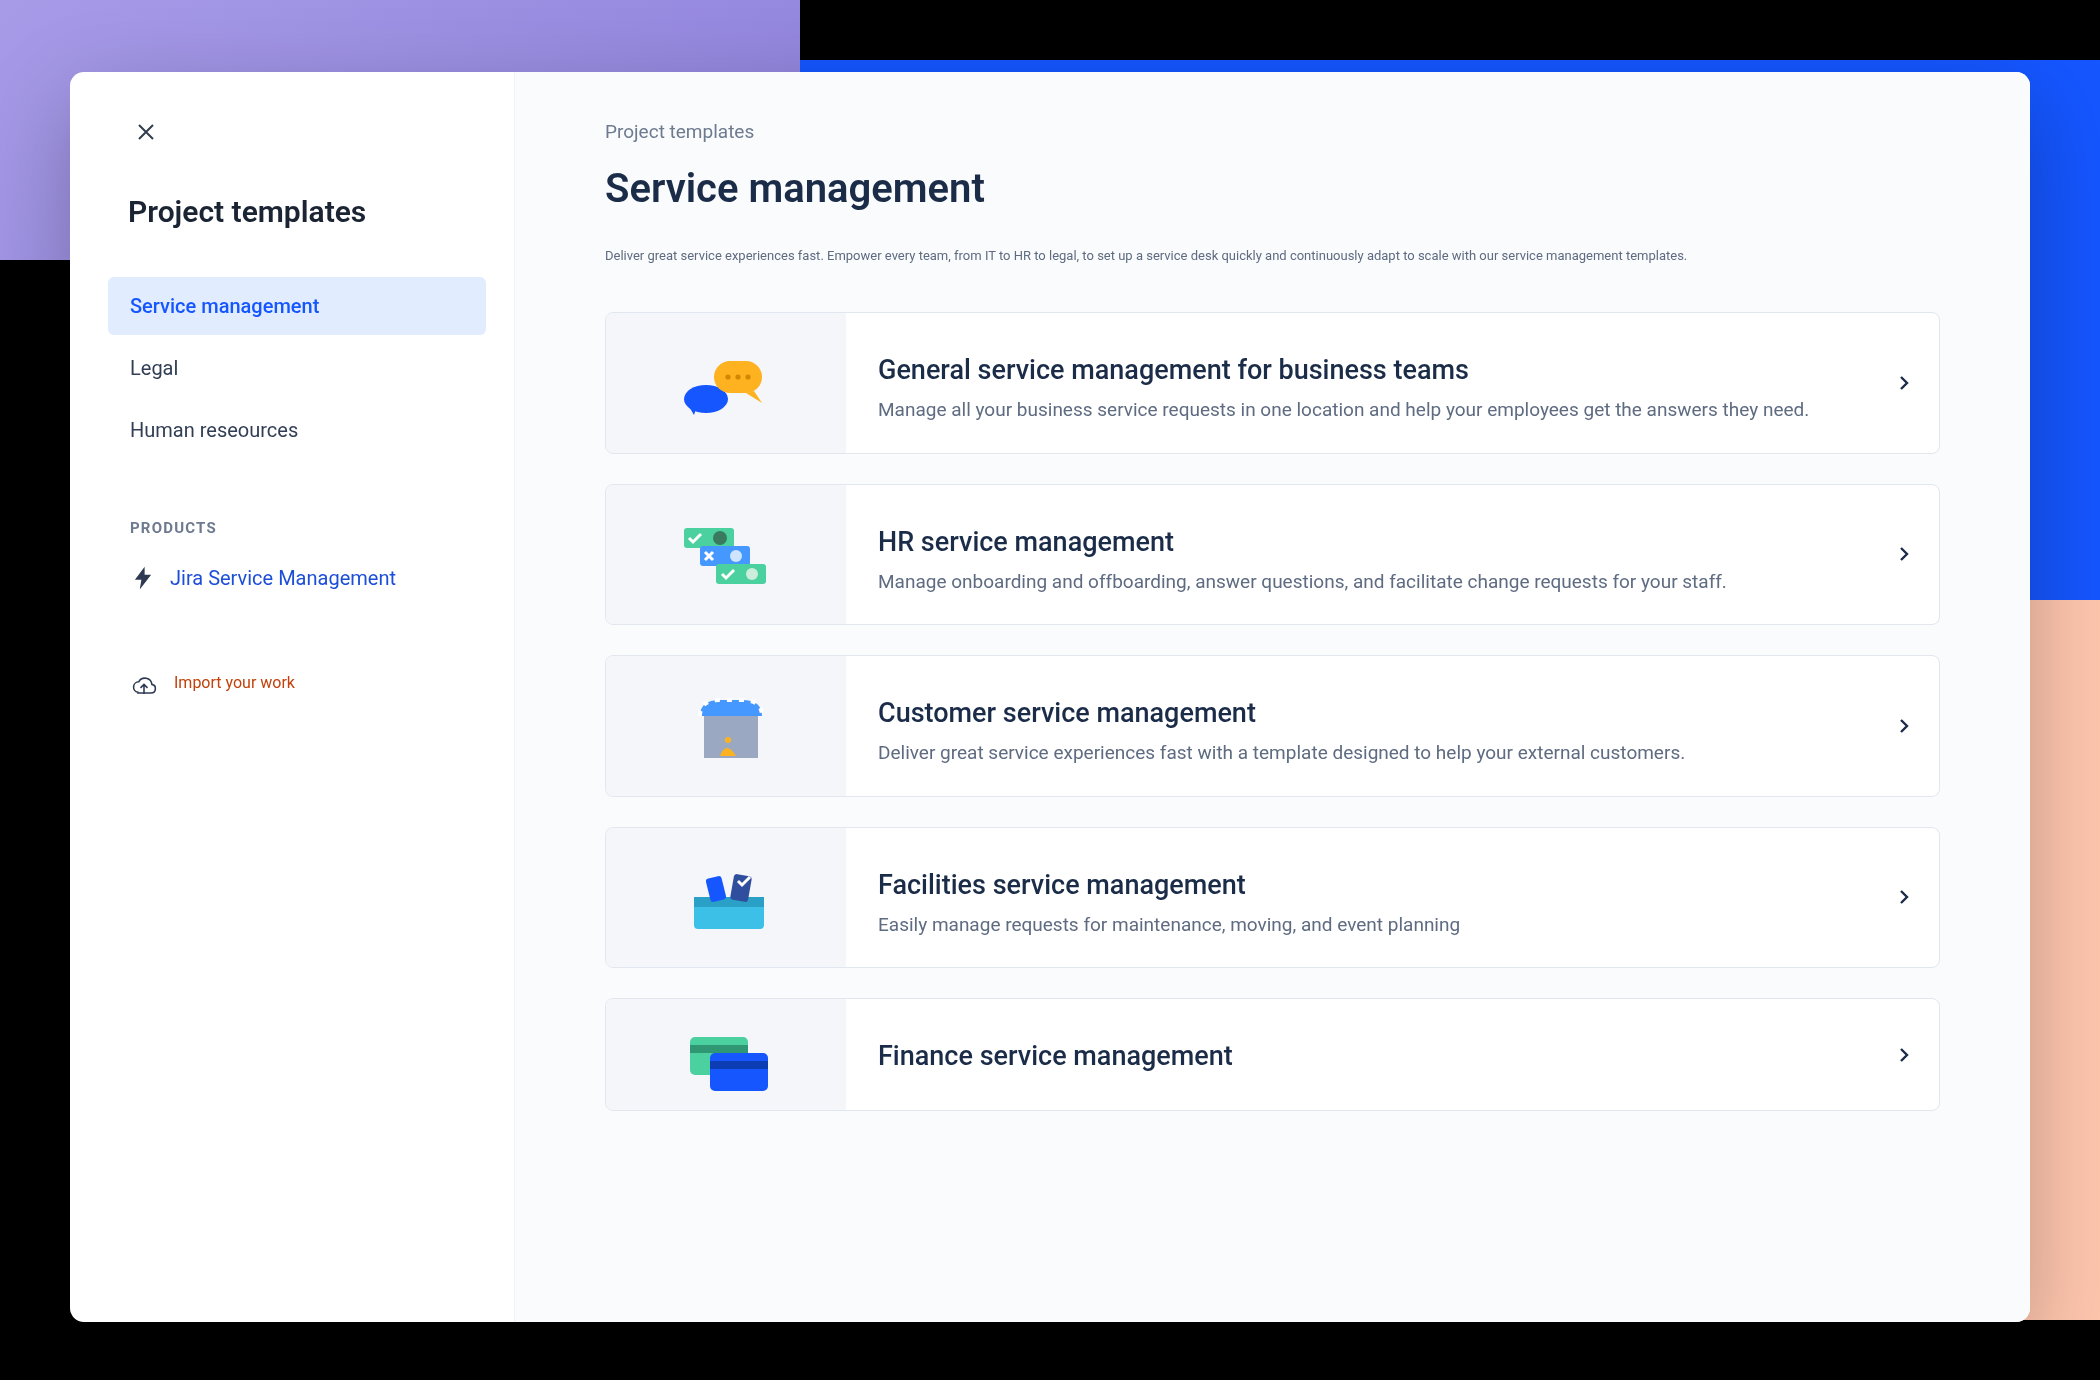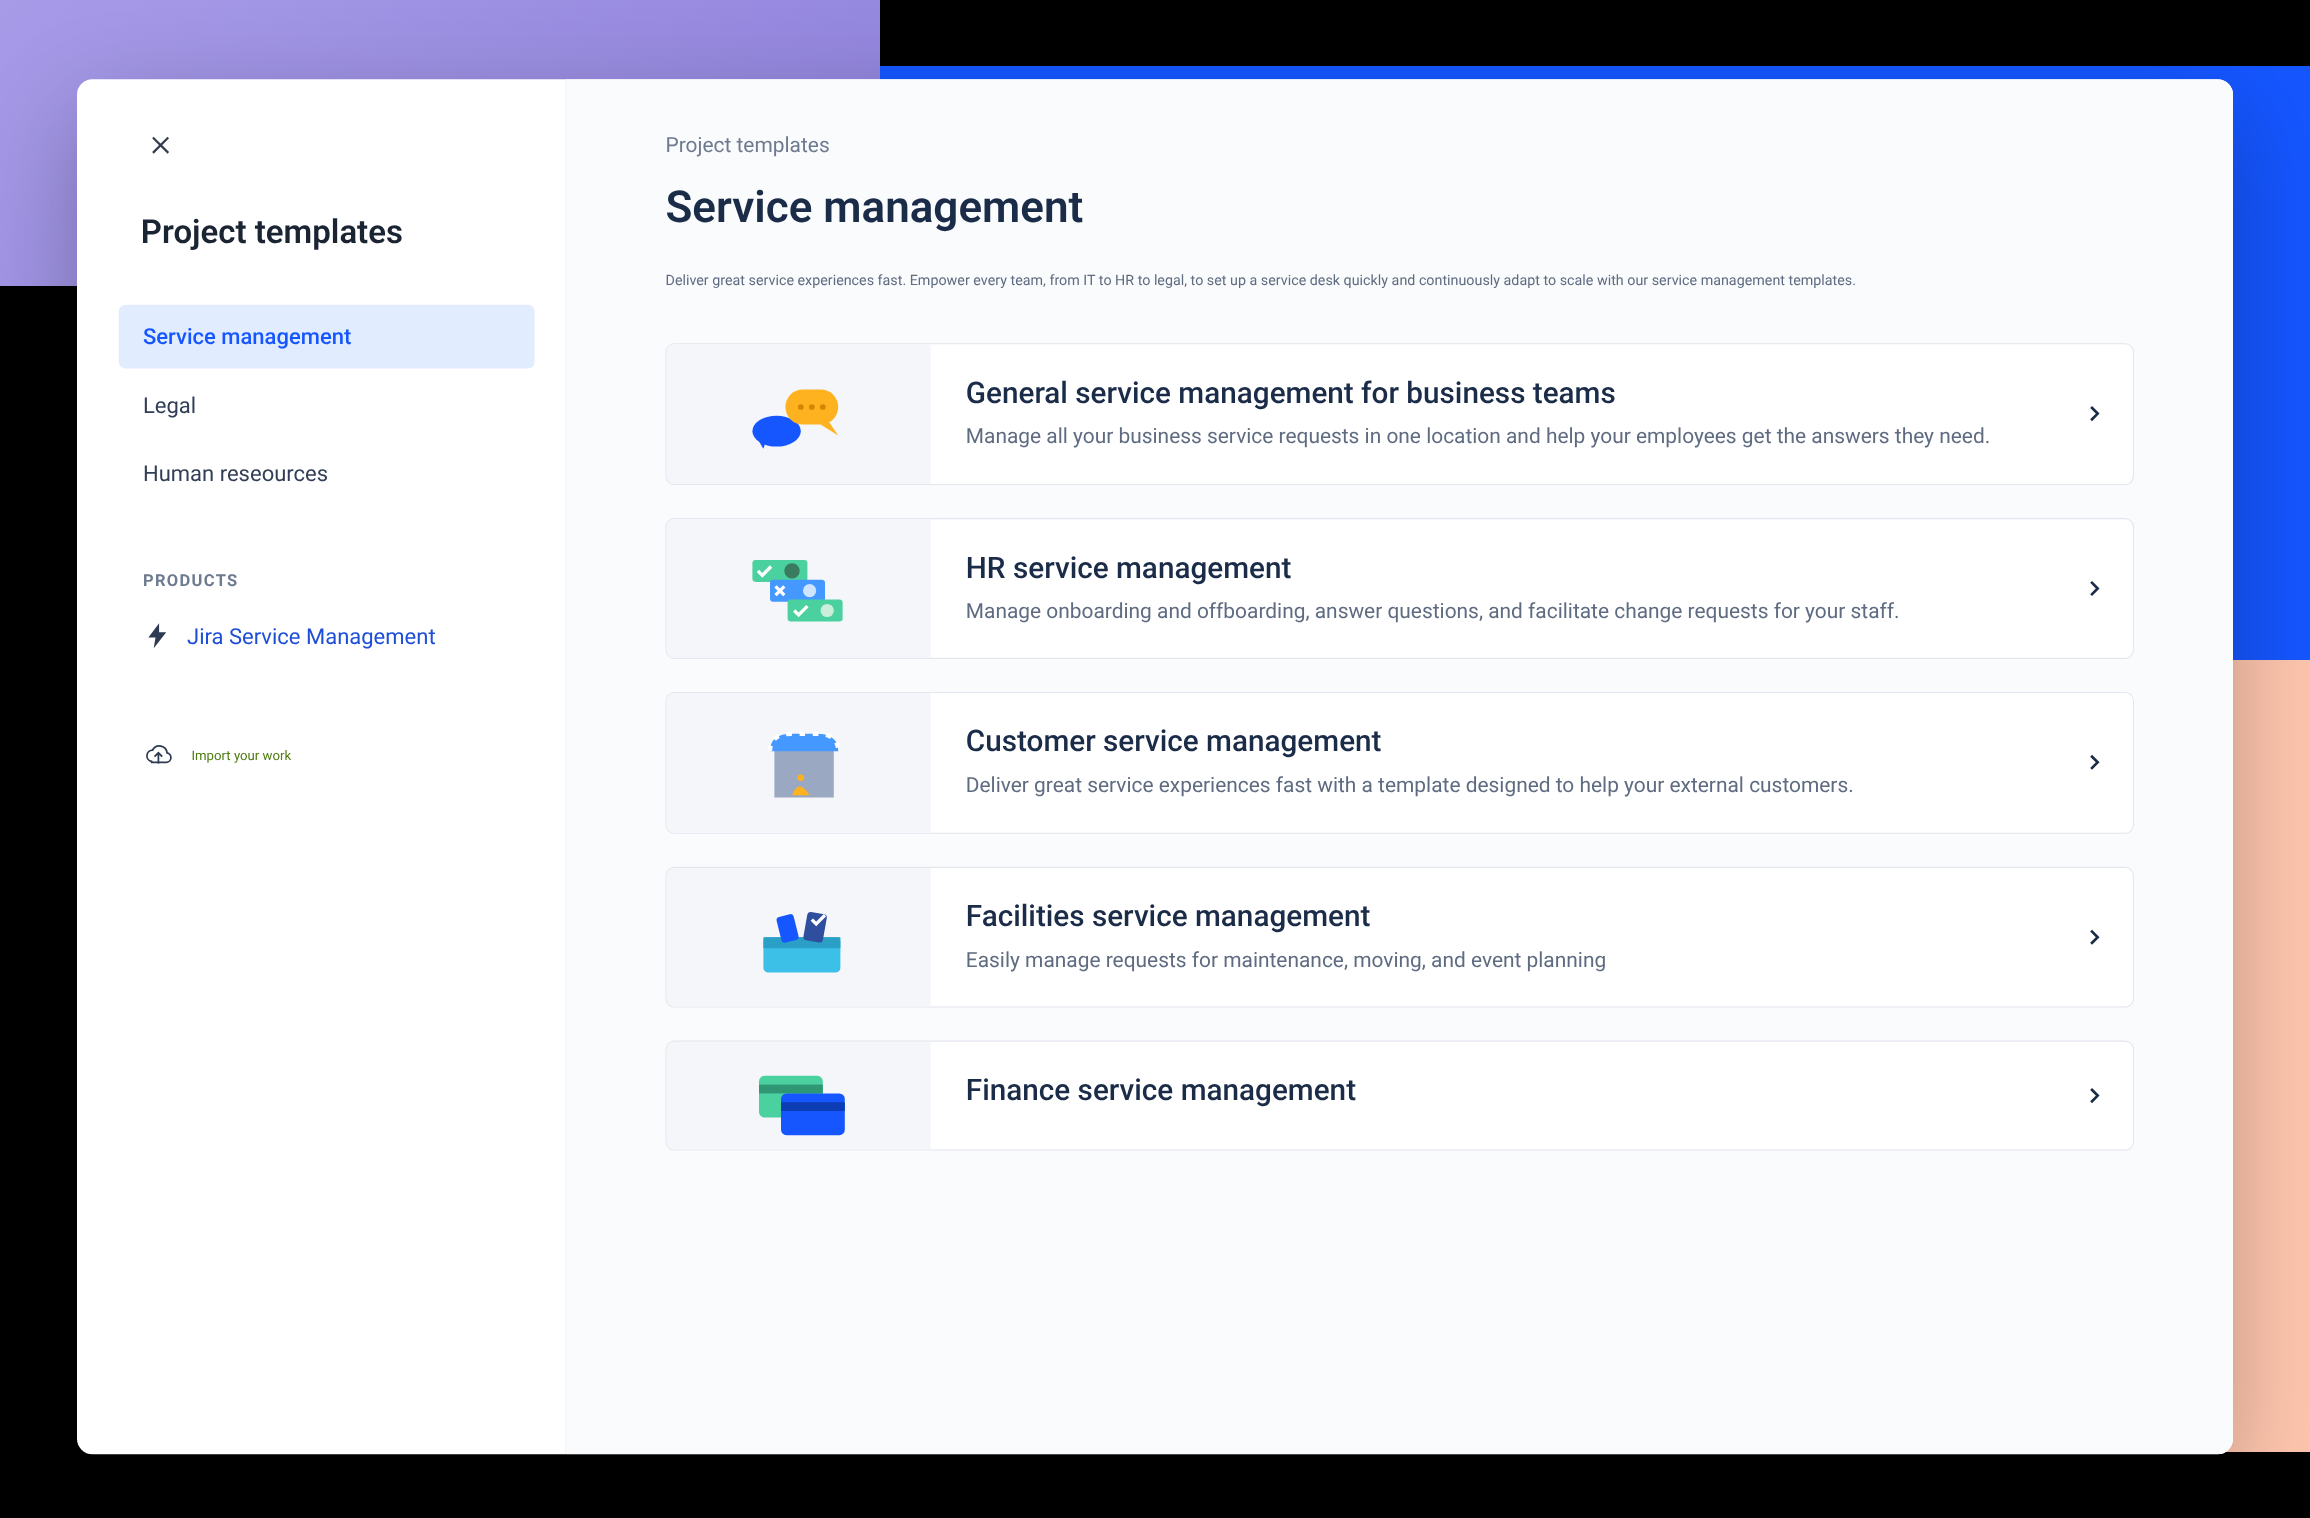--- a/index.html
+++ b/index.html
@@ -65,26 +65,26 @@
   }
   .product-row {
     display:flex; align-items:center; gap:14px;
     padding:10px 22px;
     cursor:pointer;
     color:#1d4ed8;
     font-size:20px;
   }
   .product-row svg { width:26px; height:26px; }
   .import-row {
-    display:flex; align-items:center; gap:16px;
+    display:flex; align-items:flex-start; gap:16px;
     padding:12px 22px;
     margin-top:60px;
     cursor:pointer;
-    color:#4d7c0f;
-    font-size:12px;
+    color:#c2410c;
+    font-size:16px;
   }
   .import-row svg { width:28px; height:28px; stroke:#2d3a52; fill:none; stroke-width:1.8; }
 
   
   .main {
     flex:1;
     background:#fafbfc;
     padding:48px 90px 0 90px;
     overflow:hidden;
   }
@@ -110,21 +110,21 @@
     width:240px;
     background:#f4f6fa;
     display:flex; align-items:center; justify-content:center;
   }
   .card-body {
     flex:1;
     padding:28px 32px;
     display:flex; flex-direction:column; justify-content:center;
   }
   .card-title {
-    font-size:27px; font-weight:500; color:#1b2c49; margin-bottom:10px;
+    font-size:27px; font-weight:500; color:#1b2c49; margin-bottom:10px;margin-top:13px;
   }
   .card-desc {
     font-size:19px; color:#5e6b81; line-height:1.5;
   }
   .card-chev {
     width:70px; display:flex; align-items:center; justify-content:center;
   }
   .card-chev svg { width:16px; height:16px; stroke:#1b2c49; stroke-width:2.4; fill:none; }
 
   .ill svg { width:100px; height:80px; }

